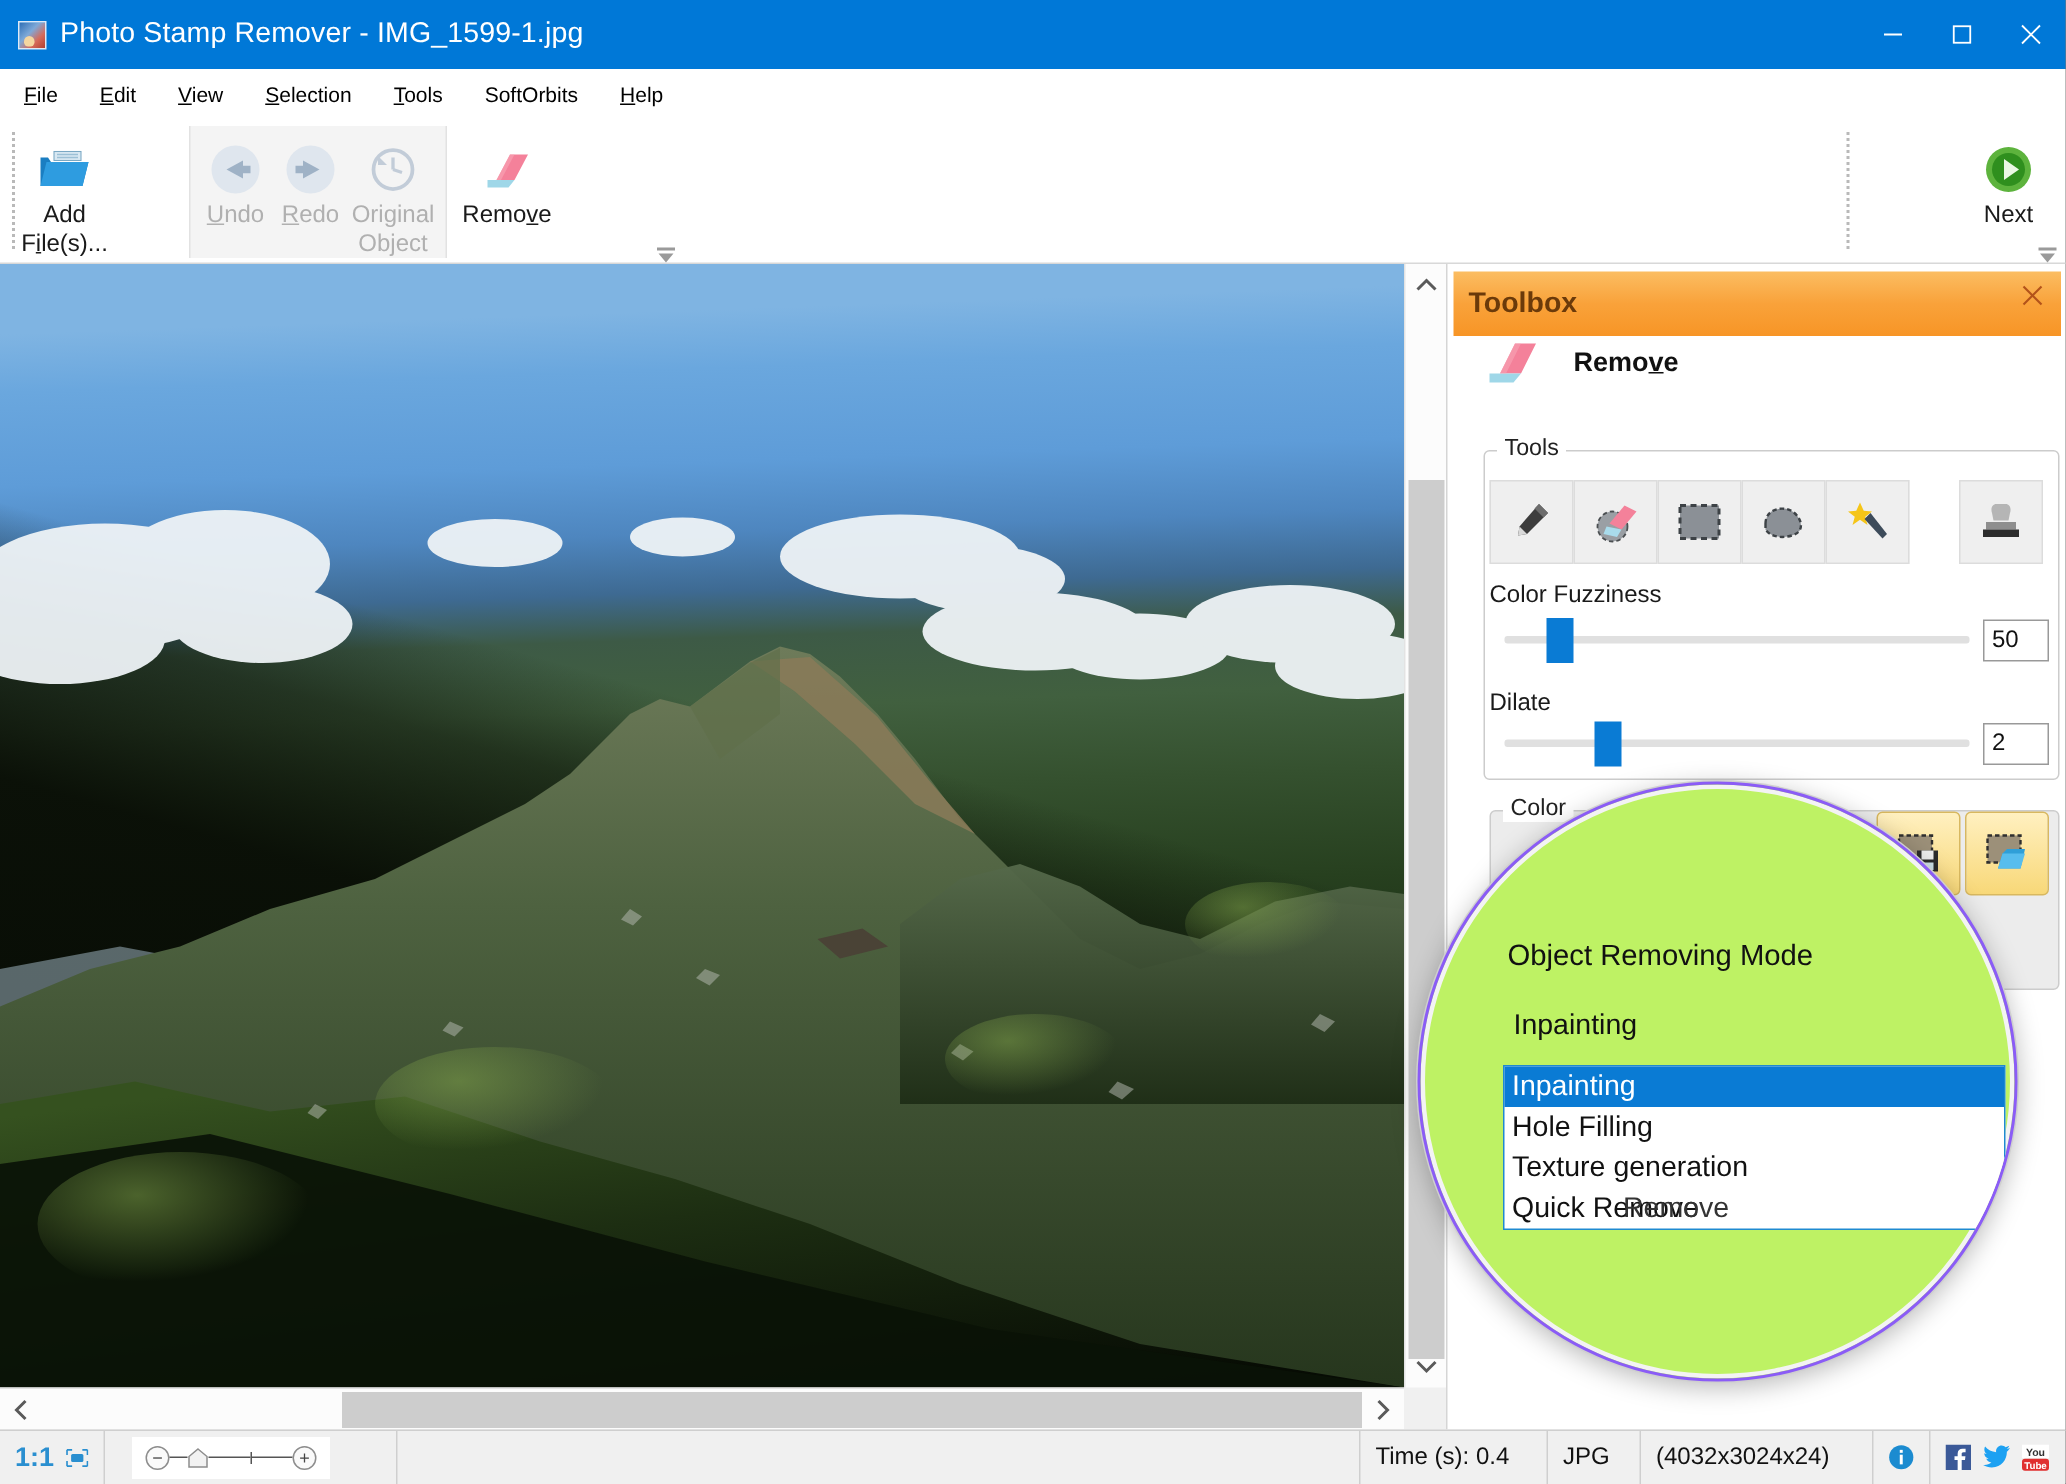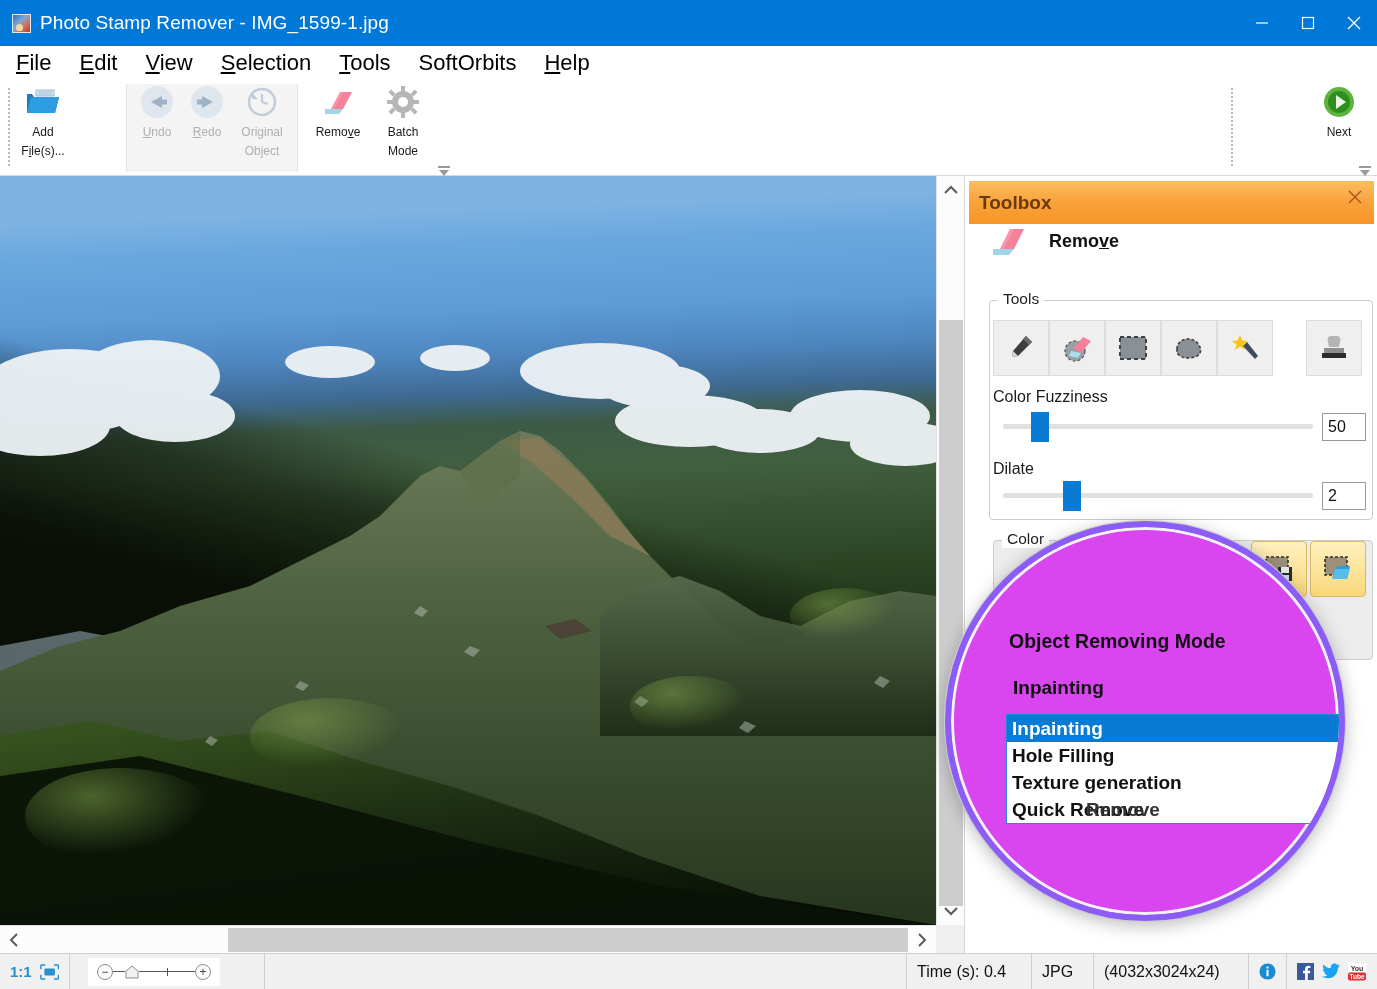--- a/index.html
+++ b/index.html
@@ -31,37 +31,37 @@
   }
   .wbtn svg{display:block}
   #wbtns{ position:absolute; right:0; top:0; display:flex; }
 
   
   #menubar{
     position:absolute;left:0;top:46px;width:1377px;height:34px;
     background:#fff; display:flex; align-items:center; padding-left:14px;
   }
   .menu-item{
-    font-size:22px;color:#000;margin-right:24px;padding:2px 2px;cursor:default;
+    font-size:14px;color:#000;margin-right:24px;padding:2px 2px;cursor:default;
   }
   .menu-item u{text-decoration:underline;}
 
   
   #ribbon{
     position:absolute;left:0;top:80px;width:1377px;height:96px;
     background:#fff; border-bottom:1px solid #d8d8d8;
   }
   .rib-dotted{
     position:absolute;left:8px;top:8px;width:2px;height:80px;
     background:repeating-linear-gradient(to bottom,#b9b9b9 0 2px,transparent 2px 4px);
   }
   .tb-btn{
-    position:absolute;top:1px;width:62px;height:88px;
+    position:absolute;top:12px;width:62px;height:88px;
     display:flex;flex-direction:column;align-items:center;
-    font-size:12px;color:#1a1a1a;line-height:19px;text-align:center;
+    font-size:16px;color:#1a1a1a;line-height:19px;text-align:center;
   }
   .tb-btn.dis{ color:#b0b0b0; }
   .tb-ico{height:42px;display:flex;align-items:center;justify-content:center;}
   .tb-lbl{white-space:nowrap;}
   .tb-group-bg{
     position:absolute;top:4px;height:88px;background:#f4f4f4;
     border-left:1px solid #e2e2e2;border-right:1px solid #e2e2e2;
   }
   #ribbon-sep{
     position:absolute;left:1231px;top:8px;width:2px;height:80px;
@@ -181,25 +181,24 @@
     position:absolute;left:1086px;top:783px;width:180px;height:56px;
     background:linear-gradient(to bottom,#f4f4f4,#e3e3e3);
     border:1px solid #c4c4c4;
     display:flex;align-items:center;gap:8px;padding-left:14px;
     font-size:17px;color:#111;
   }
 
   
   #magnifier{
     position:absolute;left:945px;top:521px;width:400px;height:400px;border-radius:50%;
-    background:#d946ef;
-    border:6px solid #8b5cf6;
+    background:#bef264;
+    border:2px solid #8b5cf6;
     box-shadow:0 0 0 1px #cfcfcf, 0 4px 18px rgba(0,0,0,.28), inset 0 0 0 3px #f3f3f3;
     overflow:hidden;
-    font-weight:bold;
   }
   #mag-inner{position:absolute;left:0;top:0;width:388px;height:388px;}
   #mag-title{position:absolute;left:58px;top:103px;font-size:19.5px;color:#111;}
   #mag-current{position:absolute;left:62px;top:150px;font-size:19px;color:#111;}
   #mag-list{
     position:absolute;left:55px;top:187px;width:335px;
     border:1px solid #1f8ad0;background:#fff;
   }
   .mag-opt{font-size:19px;color:#111;padding:1px 5px;line-height:25px;}
   .mag-opt.sel{background:#0a7bd4;color:#fff;}
@@ -320,40 +319,20 @@
     <div class="tb-ico">
       <svg width="36" height="30" viewBox="0 0 36 30">
         <path d="M11 22 L20 5 L32 5 L23 22 Z" fill="#f4819a"></path>
         <path d="M5 22 L11 22 L23 22 L19 27 L5 27 Z" fill="#9fd7e8"></path>
         <path d="M11 22 L20 5 L23 5 L14 22 Z" fill="#f8a7b8" opacity=".6"></path>
       </svg>
     </div>
     <div class="tb-lbl">Remo<u>v</u>e</div>
   </div>
 
-  <div class="tb-btn" style="left:368px;width:70px">
-    <div class="tb-ico">
-      <svg width="32" height="32" viewBox="0 0 32 32">
-        <g fill="#b6b6b6">
-          <circle cx="16" cy="16" r="11"></circle>
-          <rect x="14" y="0" width="4" height="6"></rect>
-            <rect x="14" y="26" width="4" height="6"></rect>
-          <rect x="0" y="14" width="6" height="4"></rect>
-            <rect x="26" y="14" width="6" height="4"></rect>
-          <rect x="3" y="4" width="4" height="6" transform="rotate(-45 5 7)"></rect>
-          <rect x="25" y="4" width="4" height="6" transform="rotate(45 27 7)"></rect>
-          <rect x="3" y="22" width="4" height="6" transform="rotate(45 5 25)"></rect>
-          <rect x="25" y="22" width="4" height="6" transform="rotate(-45 27 25)"></rect>
-        </g>
-        <circle cx="16" cy="16" r="5" fill="#fff"></circle>
-      </svg>
-    </div>
-    <div class="tb-lbl">Batch</div>
-    <div class="tb-lbl">Mode</div>
-  </div>
 
   <div class="ribbon-more" style="left:437px;top:83px">
     <svg width="14" height="12" viewBox="0 0 14 12">
       <rect x="1" y="1" width="12" height="2" fill="#9a9a9a"></rect>
       <path d="M2 5 L12 5 L7 11 Z" fill="#9a9a9a"></path>
     </svg>
   </div>
 
   <div id="ribbon-sep"></div>
 
@@ -590,21 +569,21 @@
       <div class="mag-opt">Hole Filling</div>
       <div class="mag-opt">Texture generation</div>
       <div class="mag-opt">Quick Remove</div>
     </div>
     <div id="mag-remove-ghost">Remove</div>
   </div>
 </div>
 
 <div id="statusbar">
   <div class="sb-cell" style="width:70px;justify-content:center;gap:8px;">
-    <span style="color:#2a8fd0;font-weight:bold;font-size:15px;">1:1</span>
+    <span style="color:#2a8fd0;font-weight:bold;font-size:18px;">1:1</span>
     <svg width="22" height="18" viewBox="0 0 22 18">
       <path d="M1 1 L6 1 M1 1 L1 6 M21 1 L16 1 M21 1 L21 6 M1 17 L6 17 M1 17 L1 12 M21 17 L16 17 M21 17 L21 12" stroke="#2a8fd0" stroke-width="1.6" fill="none"></path>
       <rect x="5" y="5" width="12" height="8" rx="1.5" fill="#2a8fd0"></rect>
     </svg>
   </div>
 
   <div class="sb-cell" style="width:195px;border-right:1px solid #cfcfcf;">
     <div id="zoom-slider-box">
       <div class="zs-btn">−</div>
       <div class="zs-line" style="max-width:12px"></div>

